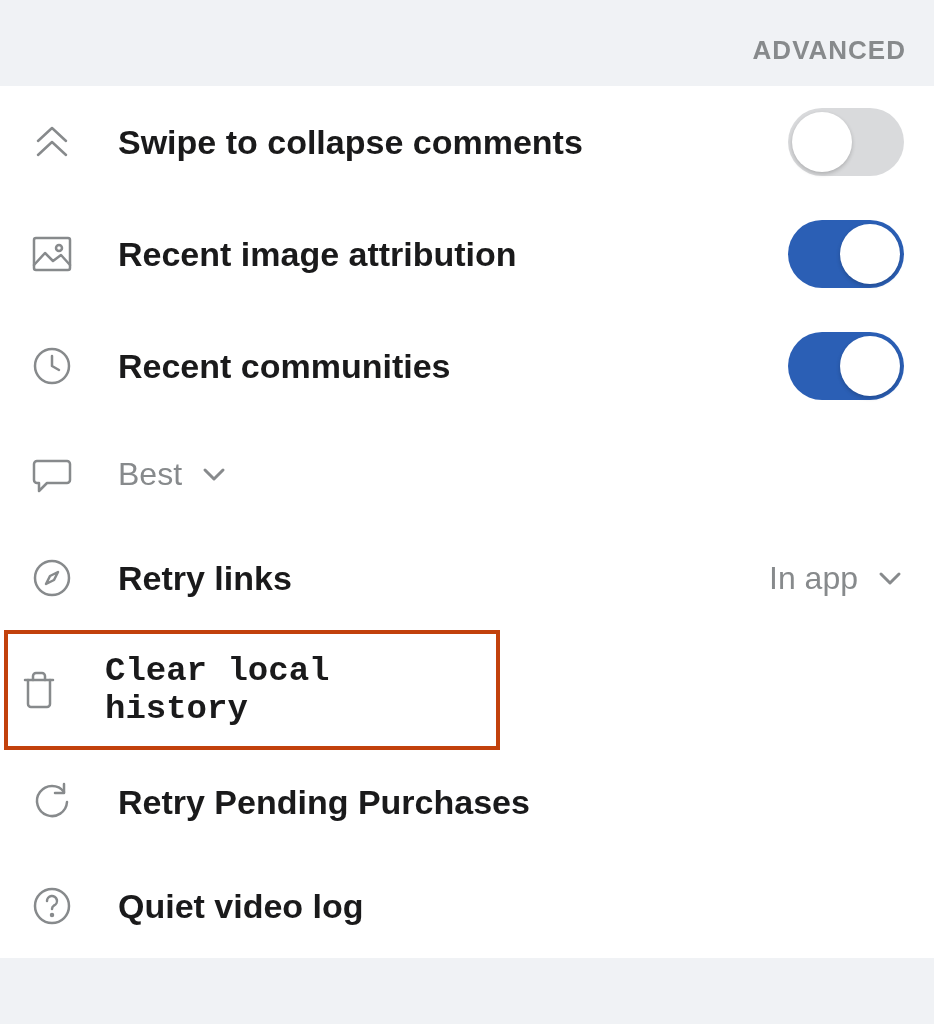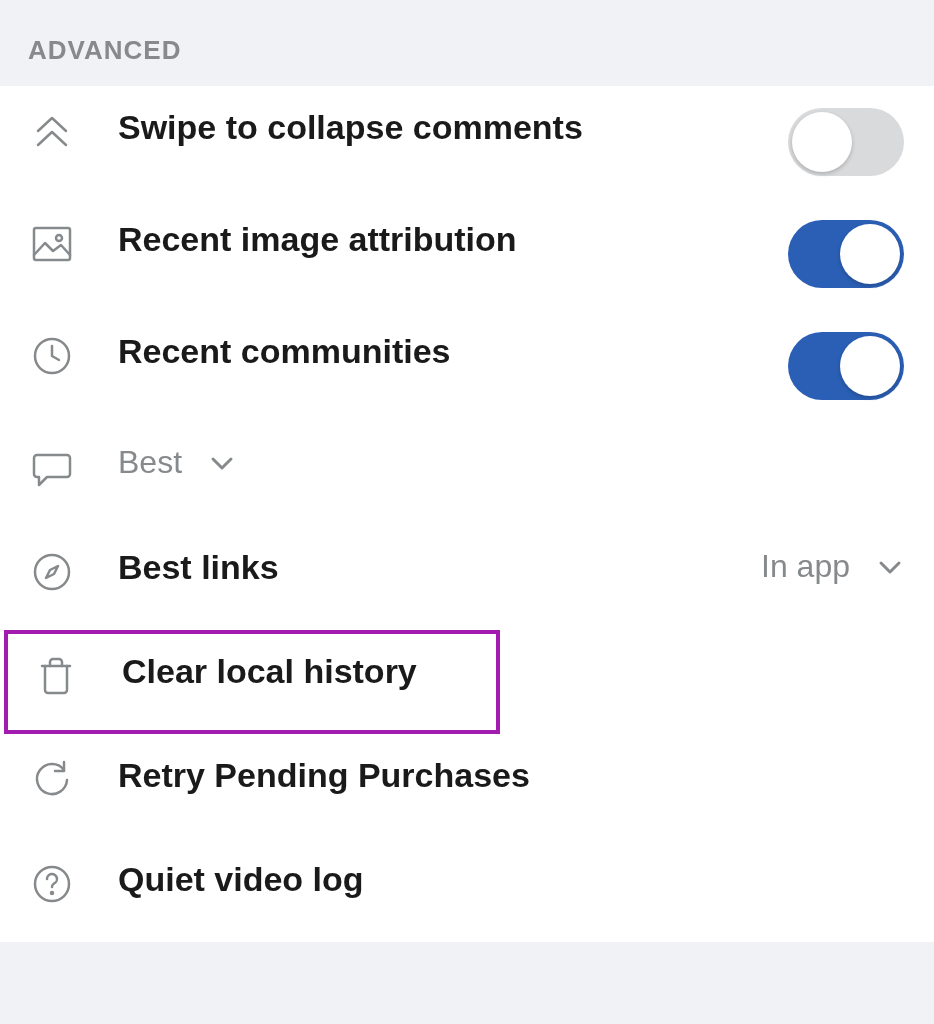--- a/index.html
+++ b/index.html
@@ -13,27 +13,28 @@
       width: 934px;
       height: 1024px;
     }
     .section-header {
       padding: 35px 28px 20px 28px;
       color: #878a8c;
       font-size: 26px;
       font-weight: 600;
       letter-spacing: 1px;
       text-transform: uppercase;
+      text-align: right;
     }
     .settings-list {
       background: #ffffff;
     }
     .setting-row {
       display: flex;
-      align-items: flex-start;
+      align-items: center;
       padding: 22px 30px 22px 28px;
       min-height: 104px;
     }
     .icon-box {
       width: 48px;
       height: 48px;
       display: flex;
       align-items: center;
       justify-content: center;
       flex-shrink: 0;
@@ -70,32 +71,33 @@
     }
     .toggle-off .toggle-knob {
       left: 4px;
     }
     .toggle-on .toggle-knob {
       right: 4px;
     }
     .value-group {
       display: flex;
       align-items: center;
-      gap: 26px;
+      gap: 18px;
     }
     .value-text {
       color: #878a8c;
       font-size: 32px;
       font-weight: 400;
     }
     .highlight-box {
-      border: 4px solid #a21caf;
-      padding: 18px 30px 18px 24px;
+      border: 4px solid #c2410c;
+      padding: 18px 30px 18px 7px;
       margin-left: 4px;
       margin-right: 434px;
+      font-family: Liberation Mono, monospace;
     }
   </style>
 </head>
 <body>
 
 <div class="section-header">ADVANCED</div>
 
 <div class="settings-list">
 
   <div class="setting-row">
@@ -153,21 +155,21 @@
     </div>
   </div>
 
   <div class="setting-row">
     <div class="icon-box">
       <svg width="40" height="40" viewBox="0 0 40 40" fill="none" stroke="#878a8c" stroke-width="2.5" stroke-linecap="round" stroke-linejoin="round">
         <circle cx="20" cy="20" r="17"></circle>
         <polygon points="26,14 22,22 14,26 18,18"></polygon>
       </svg>
     </div>
-    <div class="setting-label">Best links</div>
+    <div class="setting-label">Retry links</div>
     <div class="value-group">
       <span class="value-text">In app</span>
       <svg width="28" height="28" viewBox="0 0 28 28" fill="none" stroke="#878a8c" stroke-width="3" stroke-linecap="round" stroke-linejoin="round">
         <polyline points="5,10 14,19 23,10"></polyline>
       </svg>
     </div>
   </div>
 
   <div class="setting-row highlight-box">
     <div class="icon-box">

